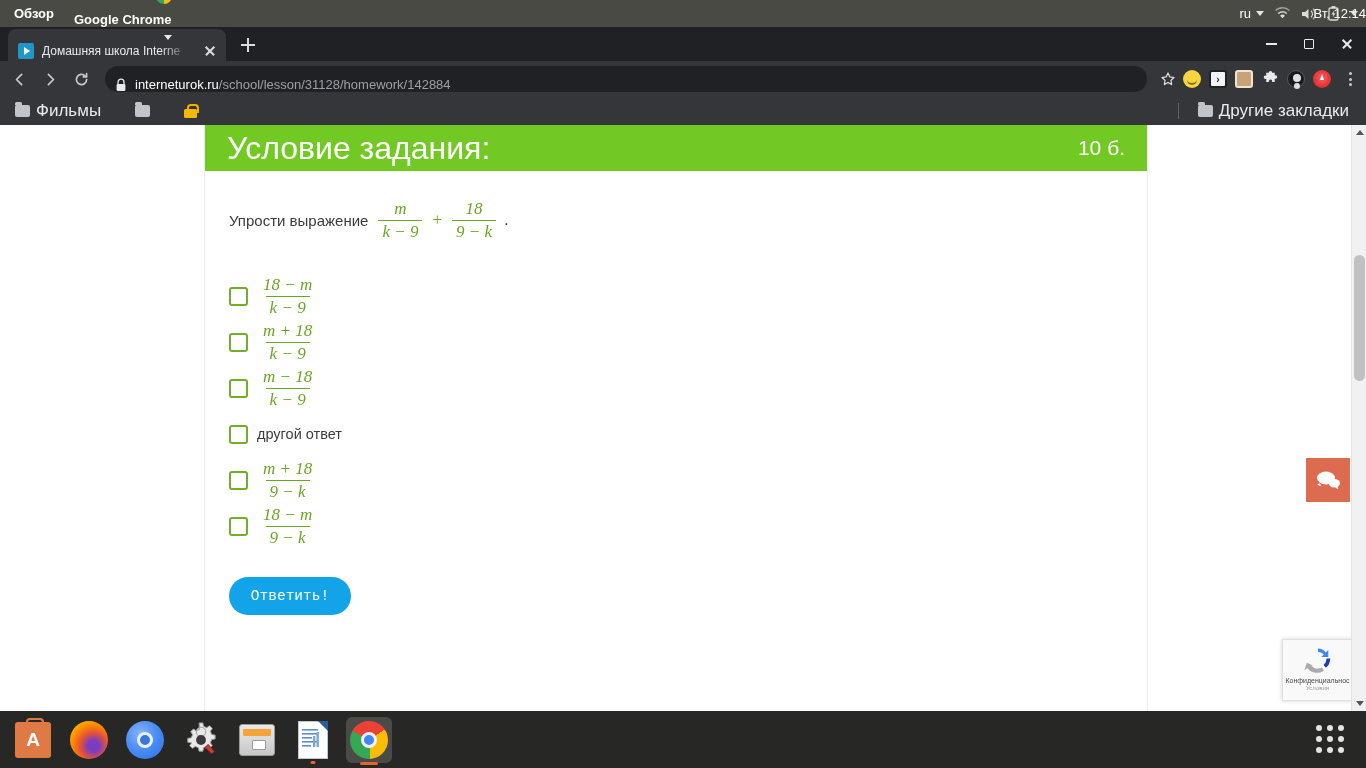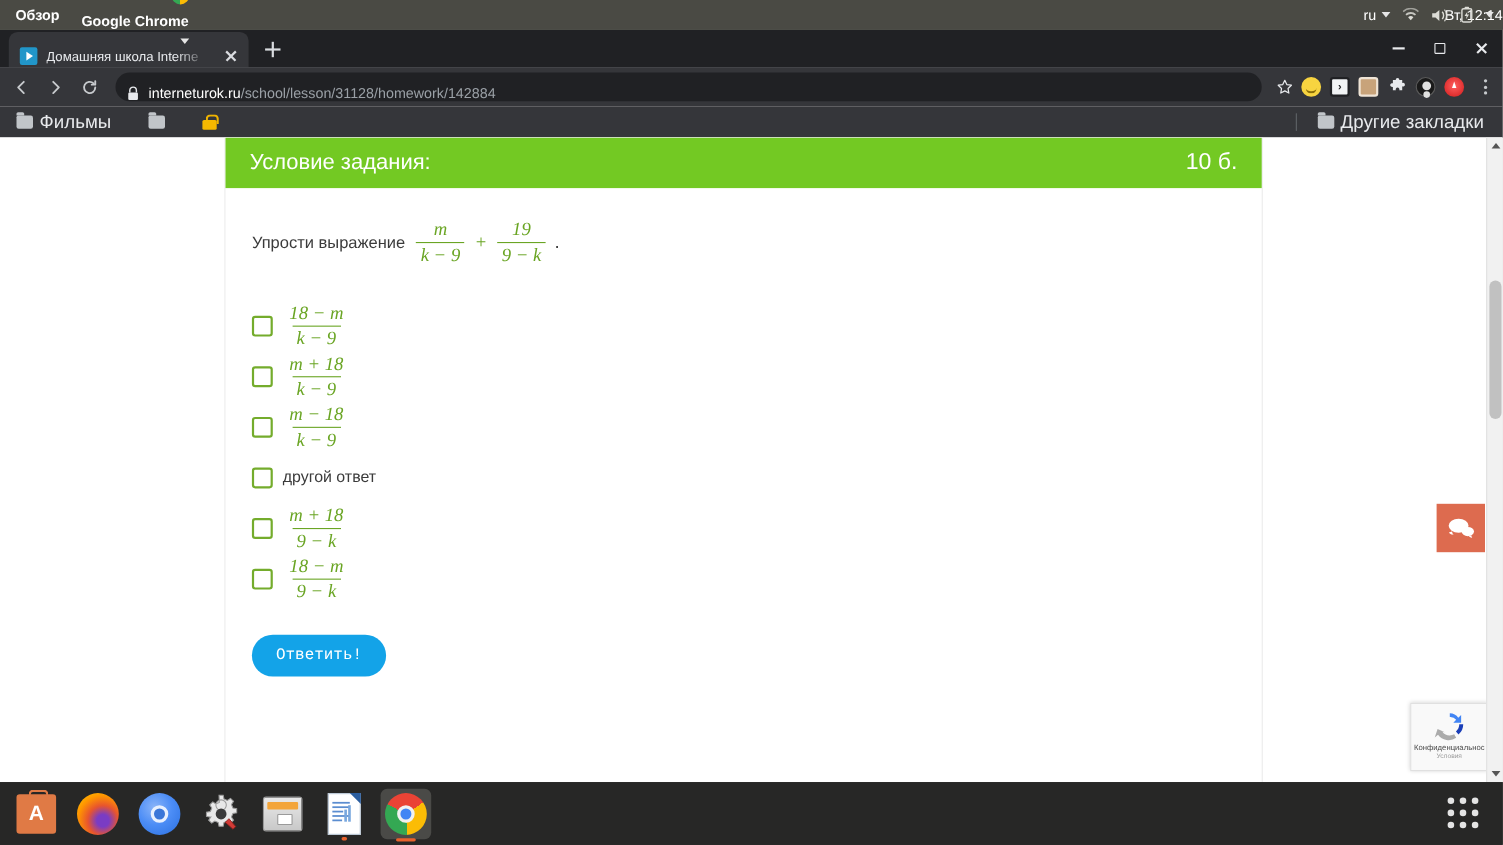--- a/index.html
+++ b/index.html
@@ -230,21 +230,21 @@
     position: absolute; left: 205px; top: 0px;
     width: 942px; height: 100%;
     background: #ffffff;
     box-shadow: 0 0 0 1px #ececec;
   }
   .card-header {
     height: 46px; background: #73c923;
     display: flex; align-items: center; justify-content: space-between;
     padding: 0 22px; color: #ffffff;
   }
-  .card-header-title { font-size: 20px; }
+  .card-header-title { font-size: 32px; }
   .card-header-score { font-size: 21px; }
   .card-body { padding: 26px 24px 0 24px; color: #333333; }
 
   .q-line {
     display: flex; align-items: center; font-size: 15px; color: #3b3b3b;
     gap: 8px; height: 46px;
   }
   .instruction { margin-top: 22px; font-size: 14.5px; color: #3b3b3b; }
 
   
@@ -557,21 +557,21 @@
 
         <div class="q-line">
           <span>Упрости выражение</span>
           <span class="math">
             <span class="frac">
               <span class="num">m</span>
               <span class="den">k − 9</span>
             </span>
             <span class="op">+</span>
             <span class="frac">
-              <span class="num">19</span>
+              <span class="num">18</span>
               <span class="den">9 − k</span>
             </span>
             <span class="dot">.</span>
           </span>
         </div>
 
 
         <div class="options">
 
           <div class="opt">

